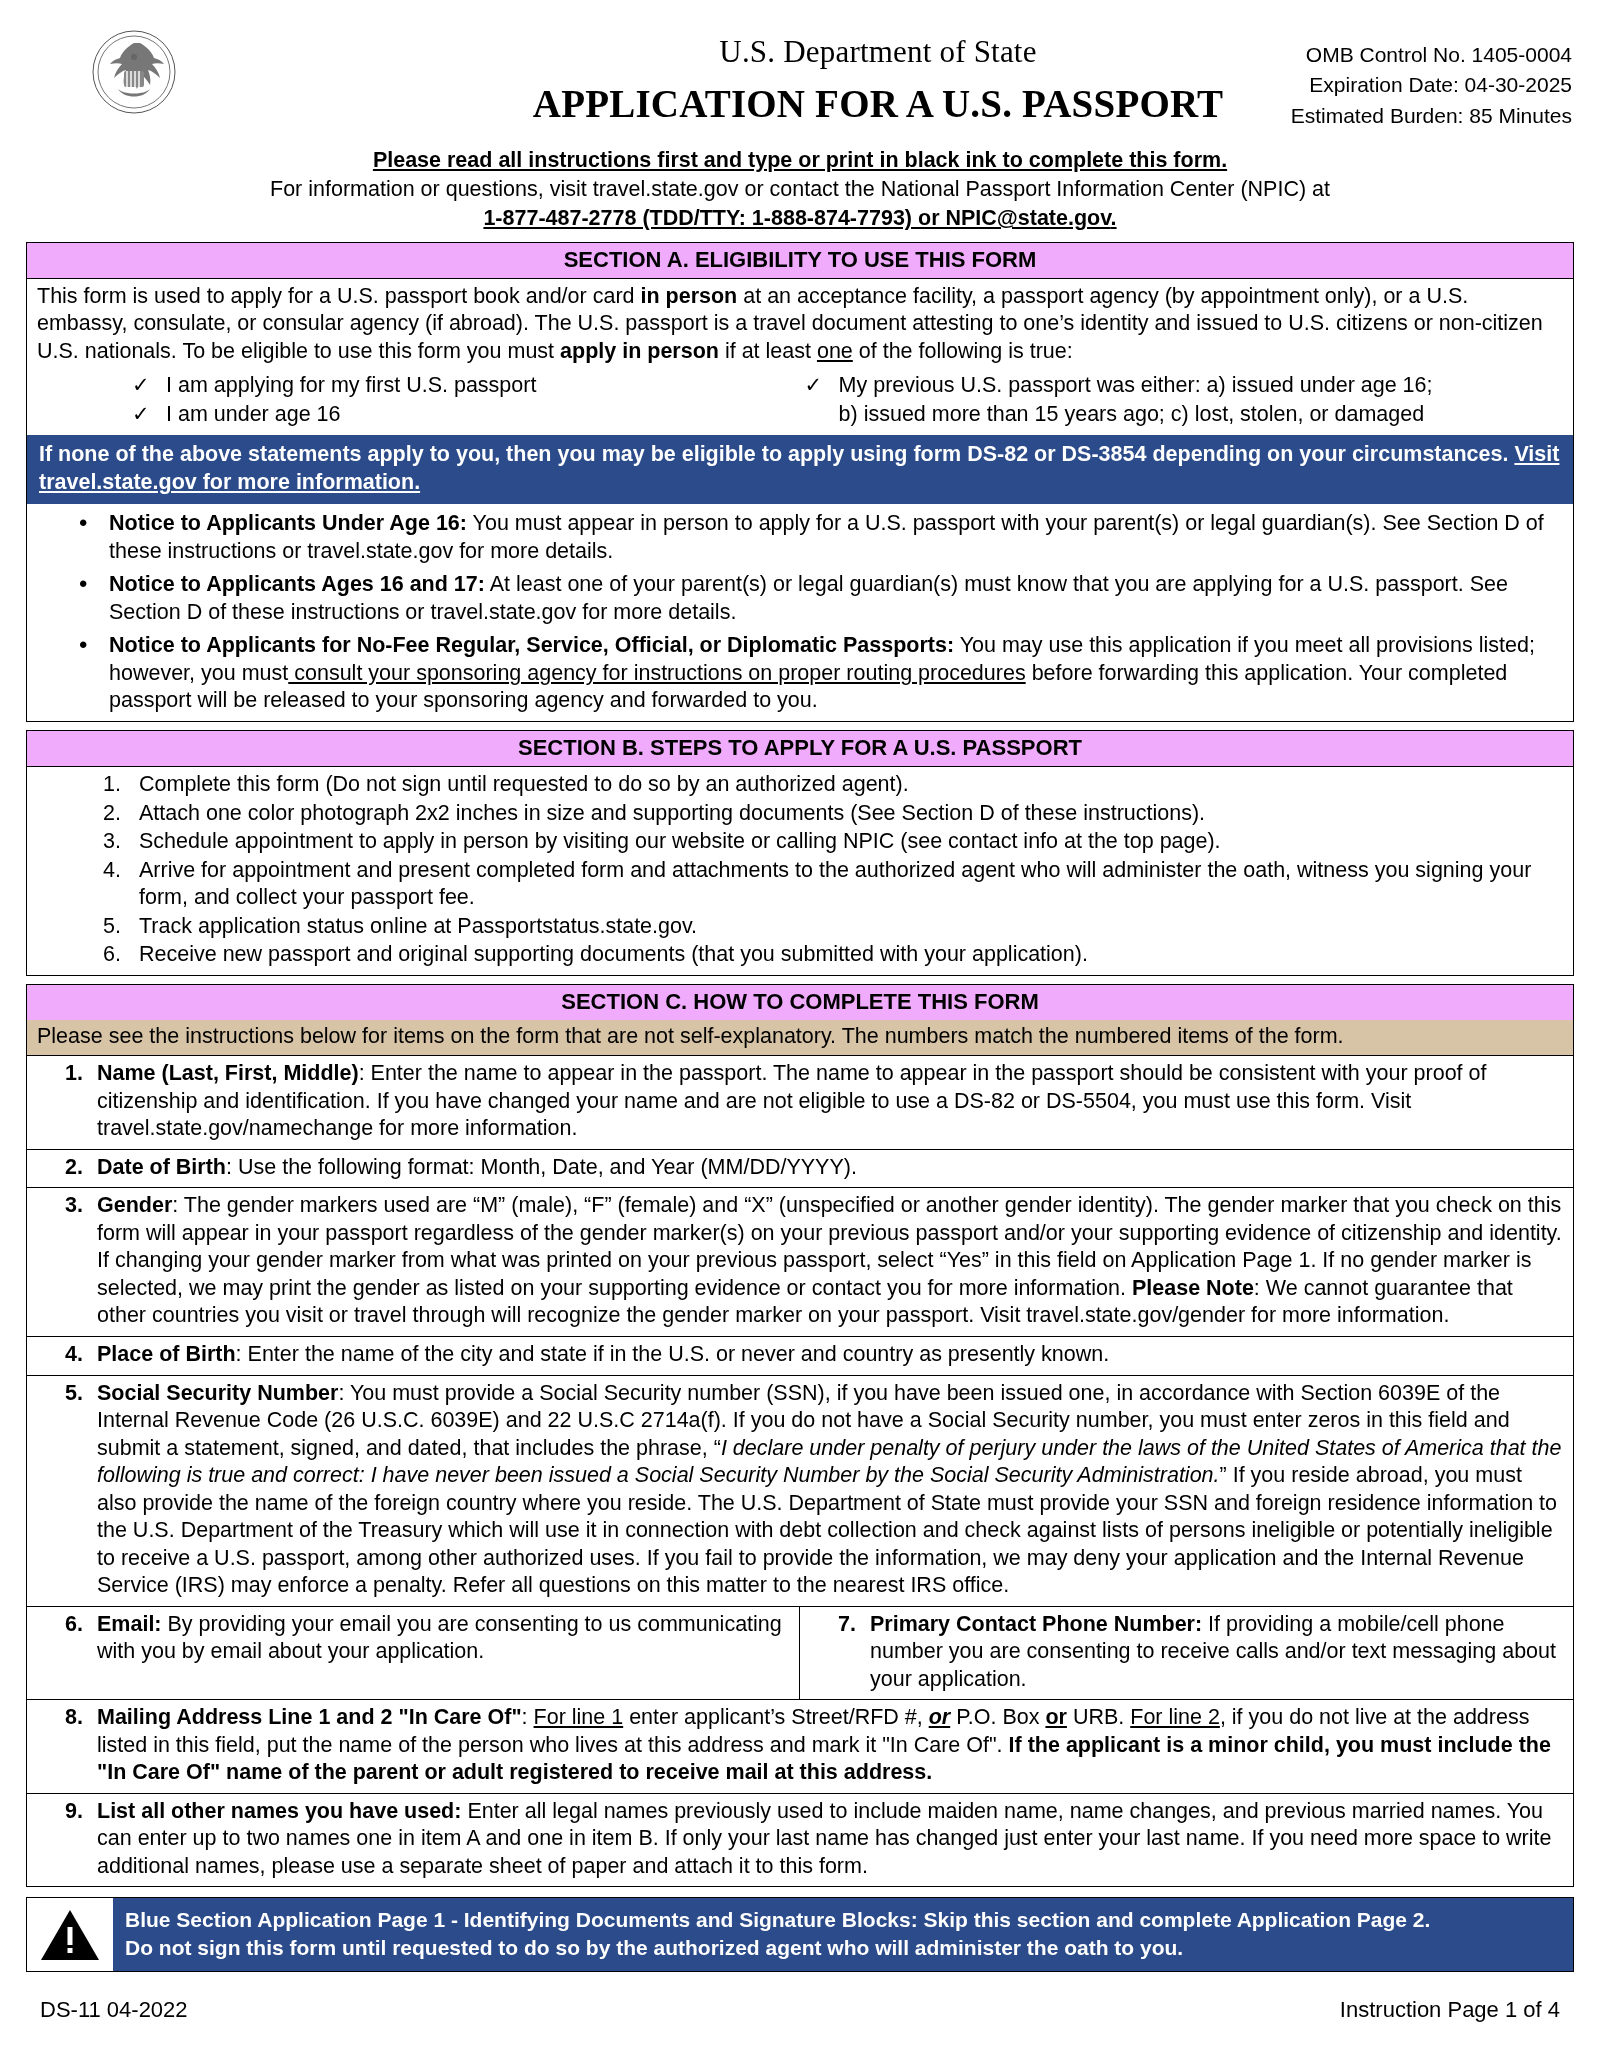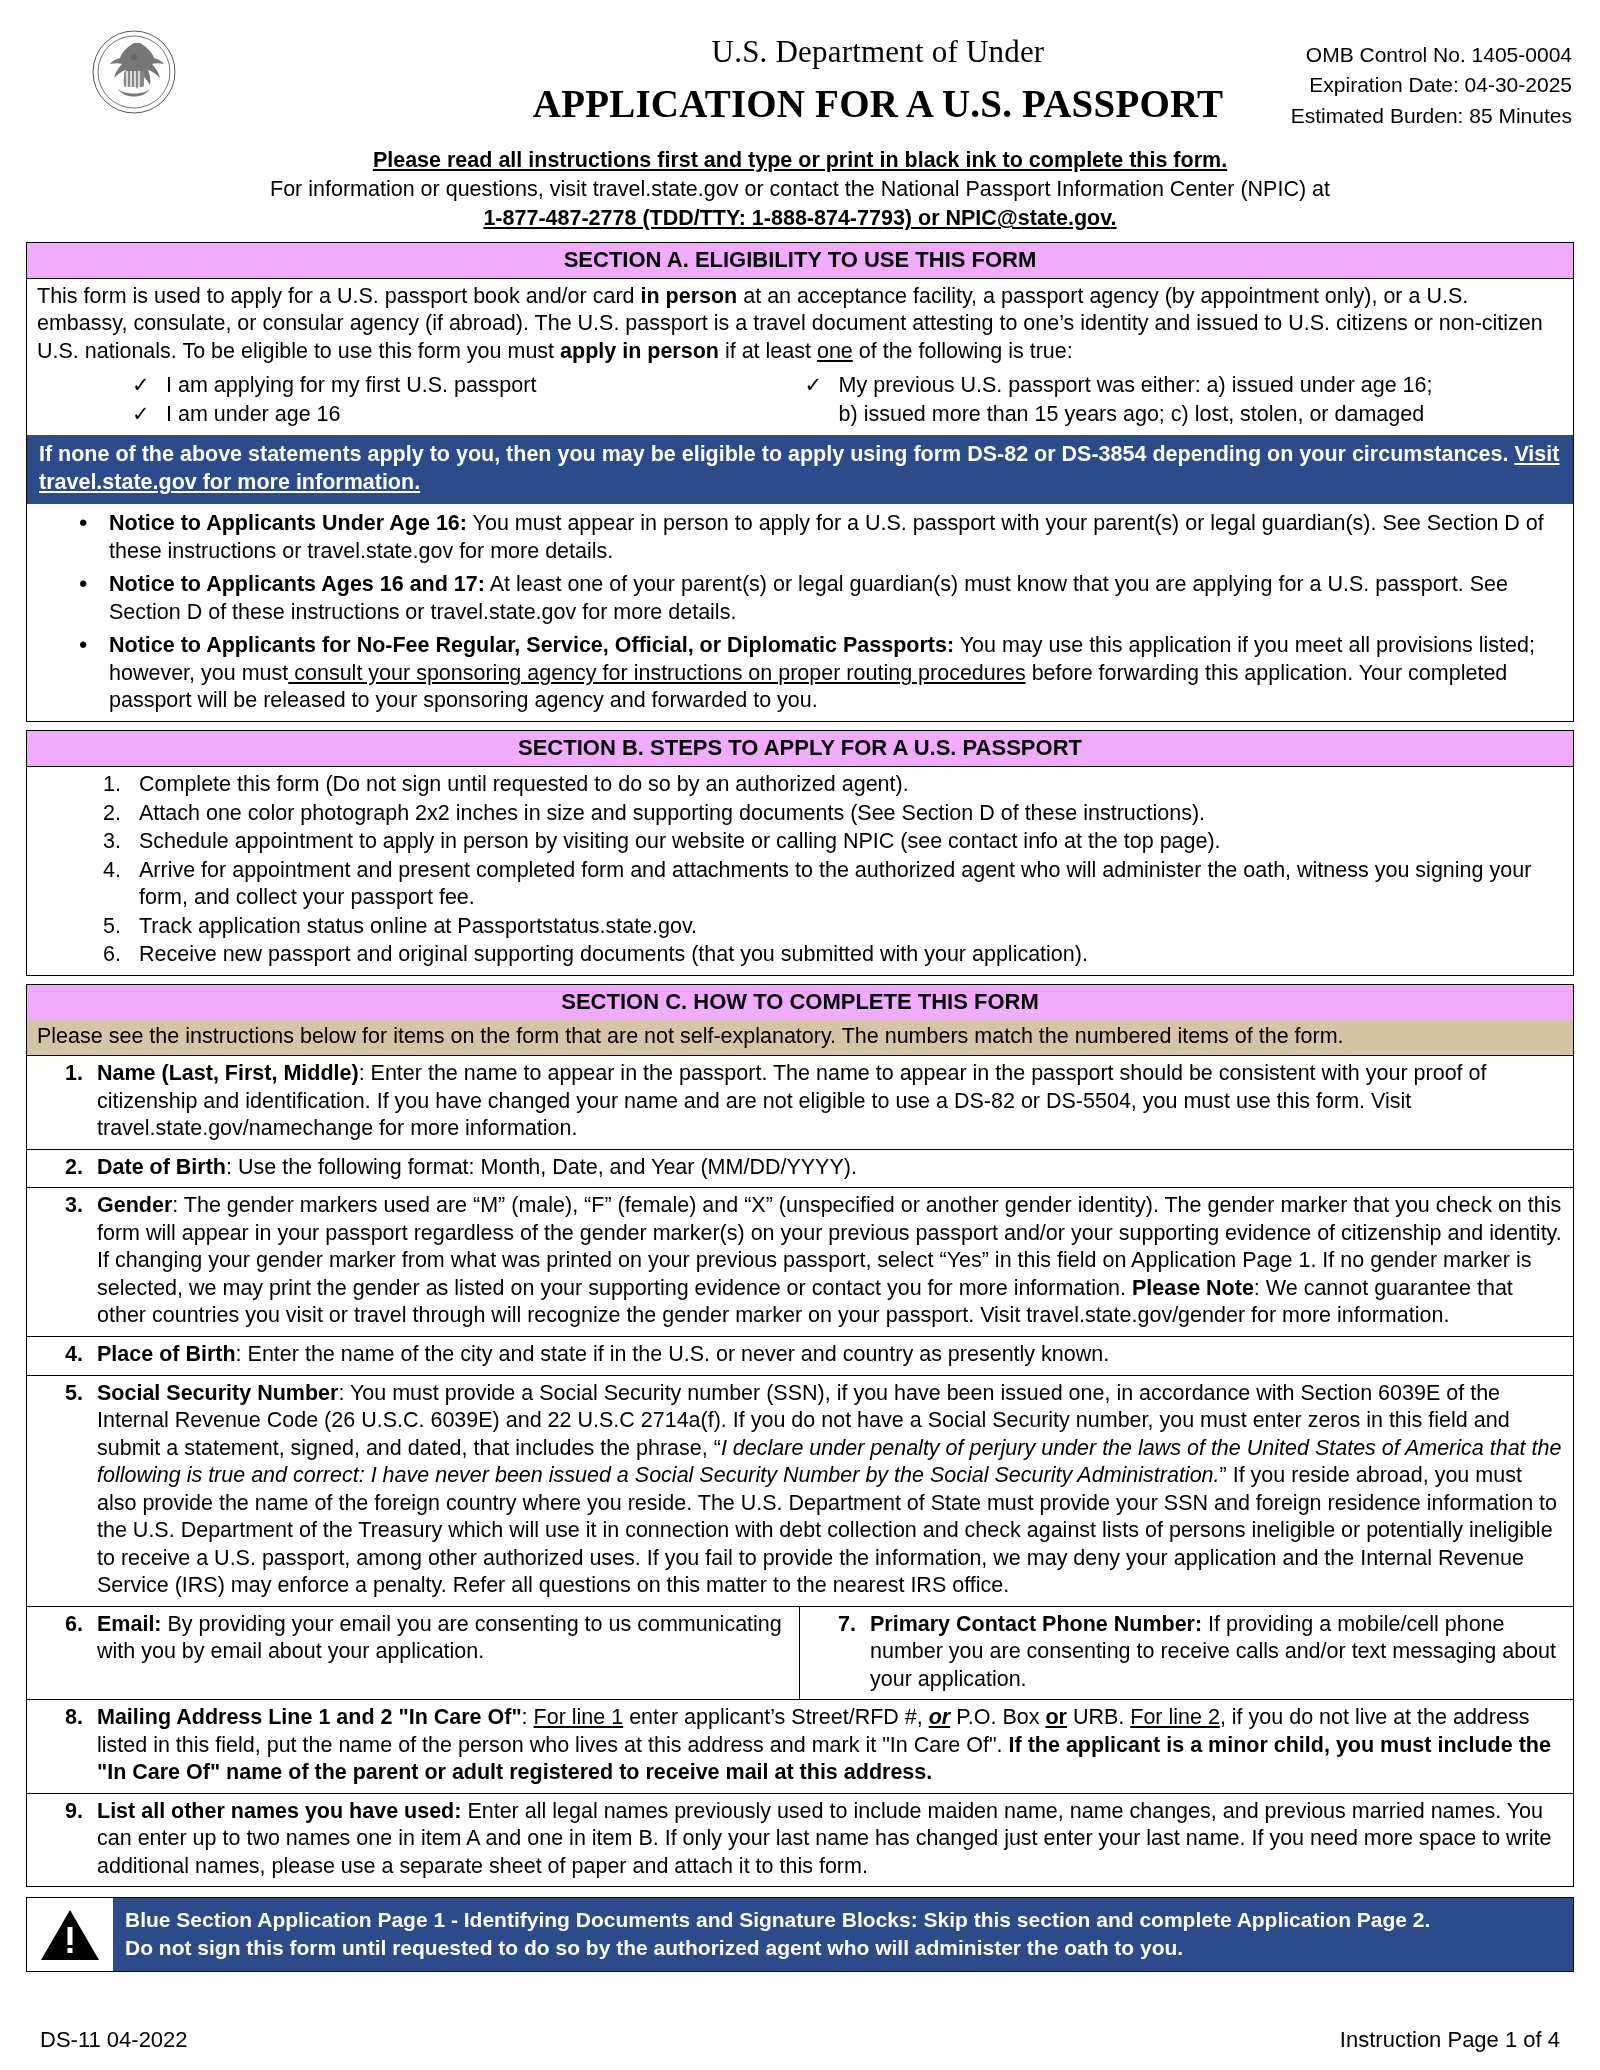--- a/index.html
+++ b/index.html
@@ -211,21 +211,21 @@
     font-weight: bold;
     padding: 8px 10px 9px 12px;
     line-height: 1.32;
     font-size: 21px;
   }
 
   
   .footer {
     display: flex;
     justify-content: space-between;
-    margin-top: 54px;
+    margin-top: 24px;
     font-size: 22px;
     padding: 0 14px;
   }
 </style>
 </head>
 <body>
 
 <div class="page">
 
   <div class="header">
@@ -244,21 +244,21 @@
             <line x1="47" y1="48" x2="47" y2="64"></line>
             <line x1="51" y1="48" x2="51" y2="64"></line>
           </g>
           <path d="M30 66 c6 10 26 10 32 0 c-6 6 -26 6 -32 0 z"></path>
           <circle cx="46" cy="34" r="3" fill="#666"></circle>
         </g>
       </svg>
     </div>
 
     <div class="header-center">
-      <div class="dept">U.S. Department of Under</div>
+      <div class="dept">U.S. Department of State</div>
       <div class="apptitle">APPLICATION FOR A U.S. PASSPORT</div>
     </div>
 
     <div class="omb">
       <div>OMB Control No. 1405-0004</div>
       <div>Expiration Date: 04-30-2025</div>
       <div>Estimated Burden: 85 Minutes</div>
     </div>
   </div>
 

